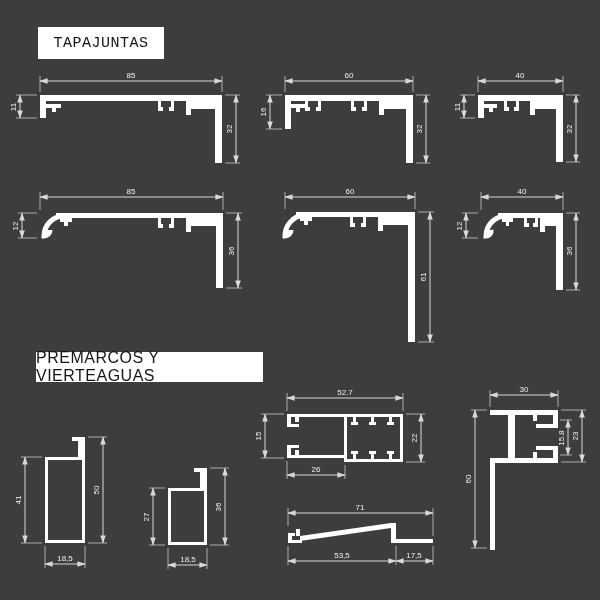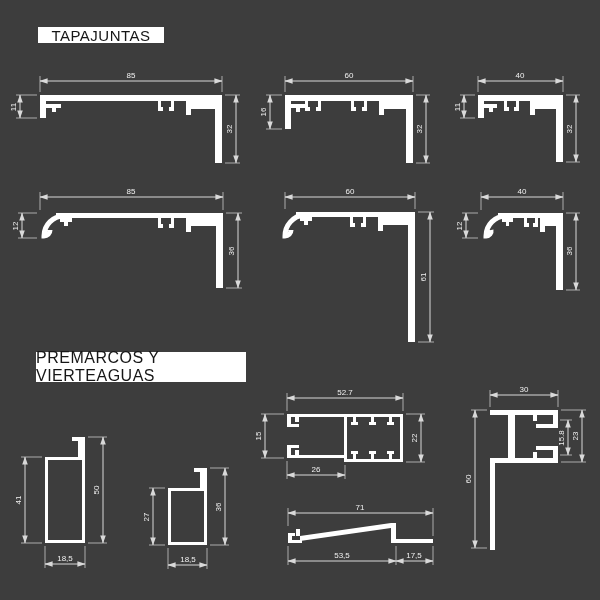--- a/index.html
+++ b/index.html
@@ -1,21 +1,21 @@
 <!DOCTYPE html>
 <html><head>
 <meta charset="utf-8">
 <style>
   html,body{margin:0;padding:0;background:#3d3d3d;}
   #stage{position:relative;width:600px;height:600px;background:#3d3d3d;overflow:hidden;
          font-family:"Liberation Sans",sans-serif;}
   .section-label{position:absolute;background:#ffffff;color:#161616;display:flex;
          align-items:center;justify-content:center;letter-spacing:.5px;}
-  #label-tapajuntas{left:38px;top:27px;width:126px;height:16px;font-size:15px;}
-  #label-premarcos{left:36px;top:352px;width:210px;height:30px;font-size:16px;align-items:center;}
+  #label-tapajuntas{left:38px;top:27px;width:126px;height:32px;font-size:15px;font-family:Liberation Mono, monospace;}
+  #label-premarcos{left:36px;top:352px;width:227px;height:30px;font-size:16px;align-items:center;}
   svg{position:absolute;left:0;top:0;}
   .shape{fill:#ffffff;stroke:none;}
   .hollow{fill:#ffffff;fill-rule:evenodd;}
   .curve{fill:none;stroke:#ffffff;stroke-width:5;}
   .ext{stroke:#c9c9c9;stroke-width:0.8;fill:none;}
   .dim{stroke:#d9d9d9;stroke-width:1;}
   text.dimtxt{fill:#f0f0f0;font-family:"Liberation Sans",sans-serif;font-size:8px;
          text-anchor:middle;}
 </style>
 </head>

